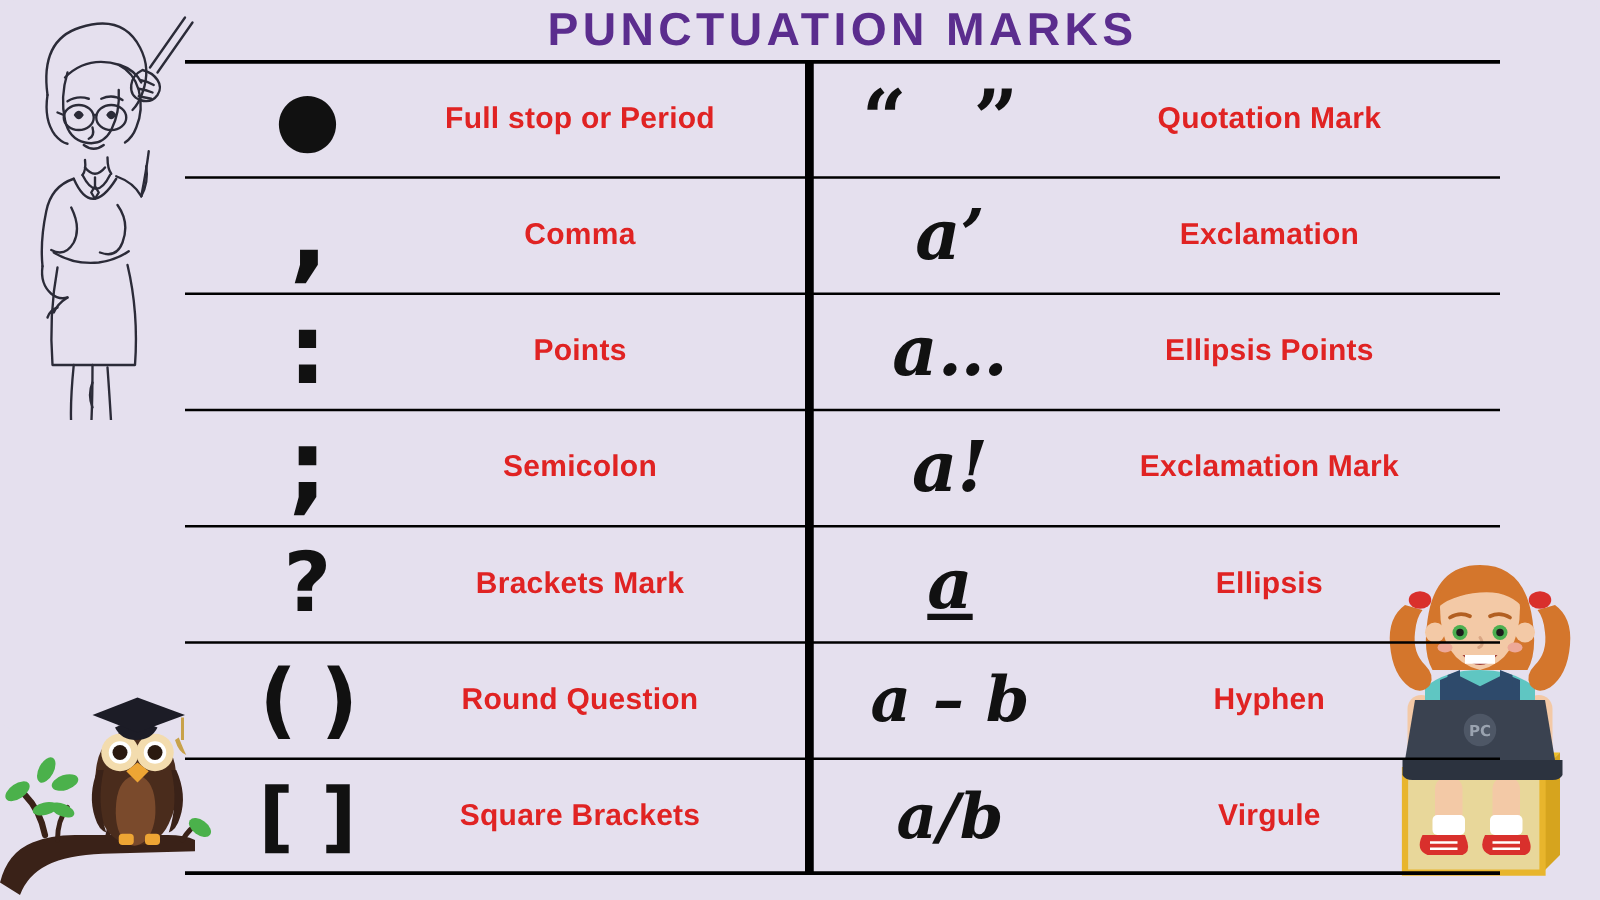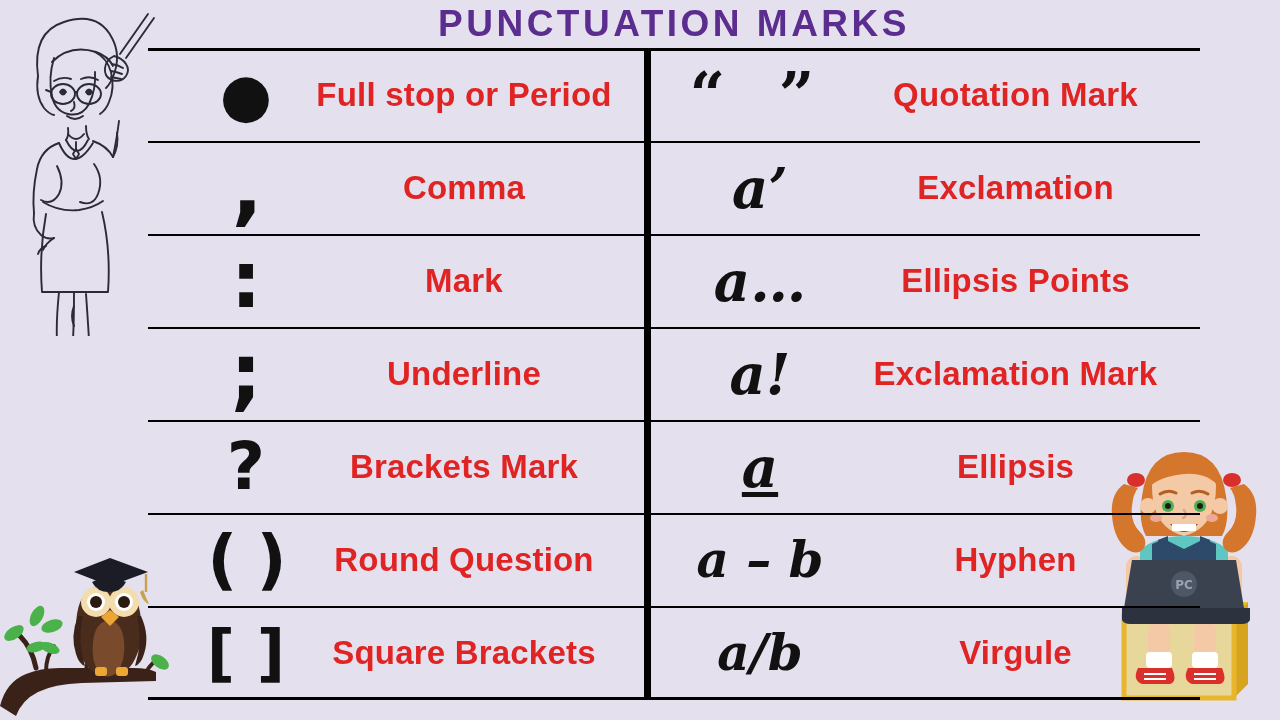--- a/index.html
+++ b/index.html
@@ -83,21 +83,21 @@
     color: #111111;
     text-align: center;
     font-family: "DejaVu Serif", serif;
     line-height: 1;
     white-space: nowrap;
   }
   .lbl {
     flex: 1 1 auto;
     color: #e02323;
     font-family: "Liberation Sans", sans-serif;
-    font-size: 33px;
+    font-size: 24px;
     font-weight: bold;
     text-align: center;
     white-space: nowrap;
     letter-spacing: 0.2px;
   }
 
   
   .col-left .sym {
     width: 112px;
     margin-left: 42px;
@@ -341,28 +341,28 @@
     <div class="row col-left" style="top:93px;">
       <div class="cell">
         <span class="sym comma">‚</span>
         <span class="lbl">Comma</span>
       </div>
     </div>
 
     <div class="row col-left" style="top:186px;">
       <div class="cell">
         <span class="sym colon">:</span>
-        <span class="lbl">Mark</span>
+        <span class="lbl">Points</span>
       </div>
     </div>
 
     <div class="row col-left" style="top:279px;">
       <div class="cell">
         <span class="sym semi">;</span>
-        <span class="lbl">Underline</span>
+        <span class="lbl">Semicolon</span>
       </div>
     </div>
 
     <div class="row col-left" style="top:372px;">
       <div class="cell">
         <span class="sym qmark">?</span>
         <span class="lbl">Brackets Mark</span>
       </div>
     </div>
 

